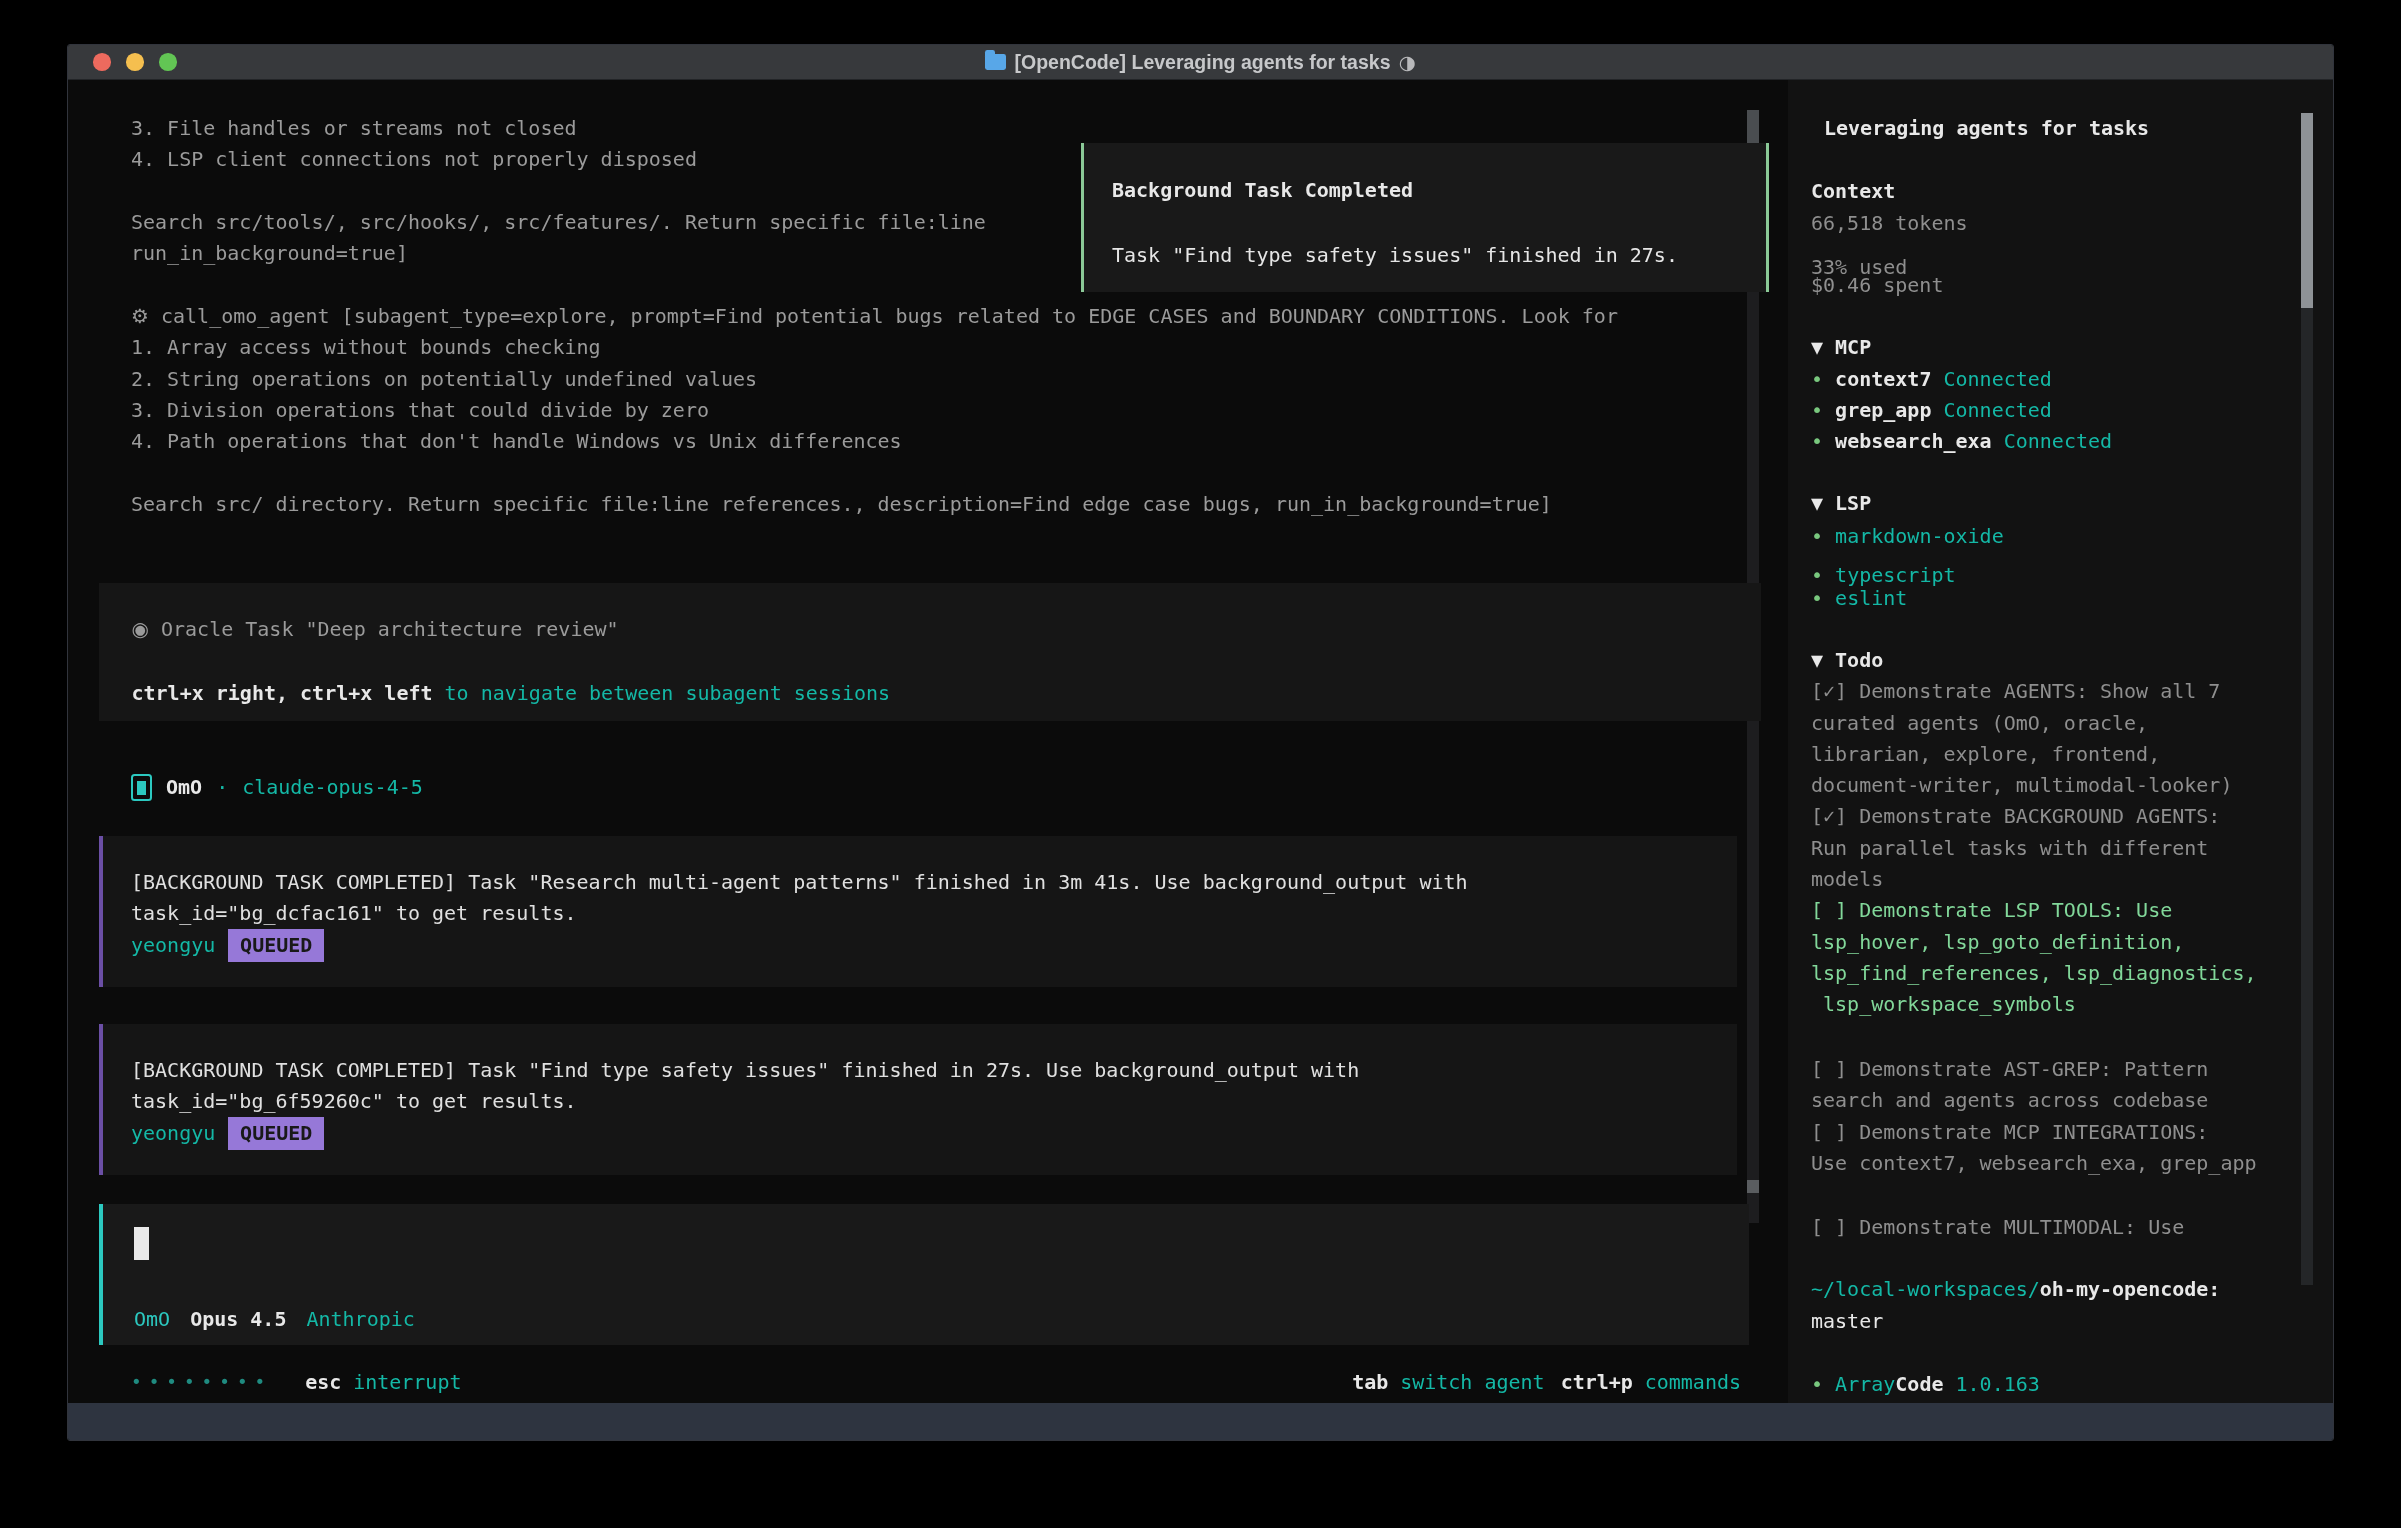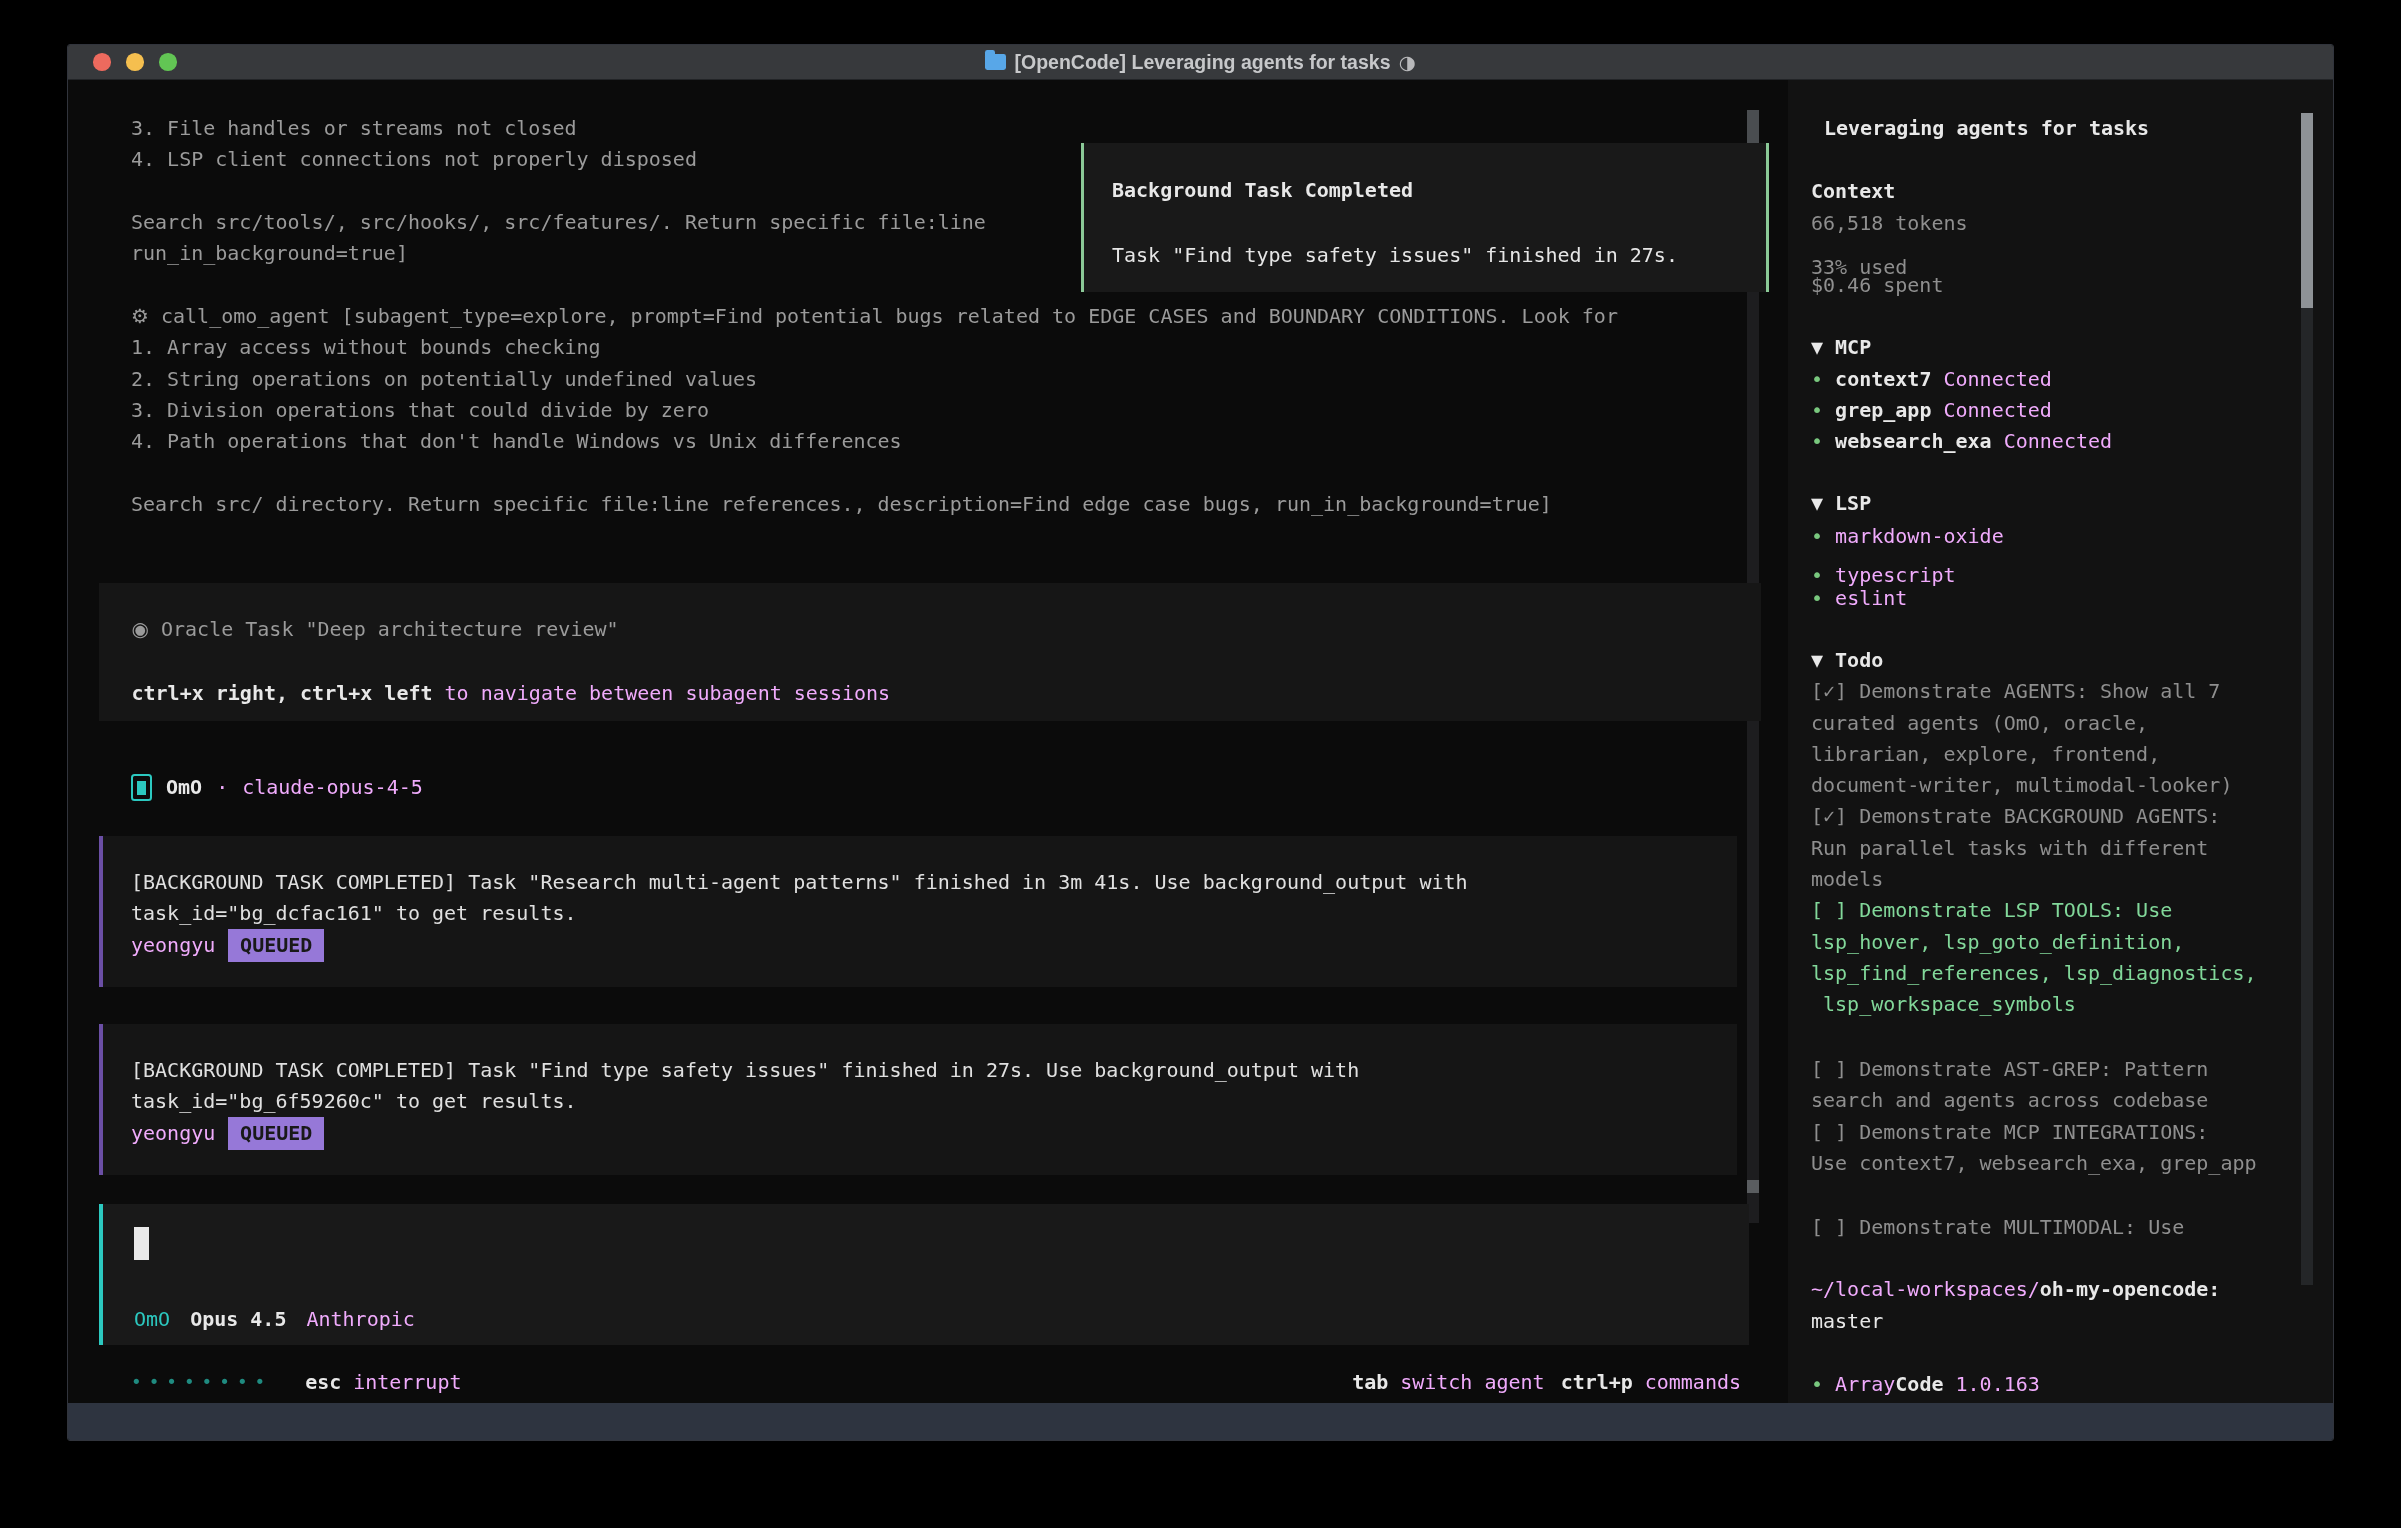--- a/index.html
+++ b/index.html
@@ -14,21 +14,21 @@
   .light{width:17.7px;height:17.7px;border-radius:50%;}
   .folder-icon{width:21px;height:15.4px;background:#58a7e8;border-radius:2.4px;position:relative;}
   .folder-icon:before{content:"";position:absolute;top:-4.1px;left:0;width:9.5px;height:5.3px;background:#58a7e8;border-radius:2.4px 2.4px 0 0;}
   .moon{font-family:"DejaVu Sans",sans-serif;font-weight:bold;font-size:19.5px;color:#b8b9bb;}
   .body{flex:1 1 auto;display:flex;min-height:0;}
   .main{flex:1 1 auto;position:relative;background:#0b0b0b;font-size:20px;line-height:31px;color:#9b9b9b;}
   .sidebar{width:545px;flex:0 0 auto;position:relative;background:#121212;font-size:20px;line-height:31px;color:#8f8f8f;}
   .bottombar{height:37px;background:#2e3440;flex:0 0 auto;}
   .line{position:absolute;white-space:pre;}
   .b{font-weight:bold;color:#e8e8e8;}
-  .dim{color:#f0abfc;}
+  .dim{color:#14b8a6;}
   .cyan{color:#2cc9c0;}
   .green{color:#82d89a;}
   .sb-track{position:absolute;width:11.8px;background:#1d1d1f;}
   .sb-thumb{position:absolute;width:11.8px;}
   .panel{position:absolute;box-sizing:border-box;}
   .badge{display:inline-block;background:#9678d8;color:#191919;font-weight:bold;padding:1.2px 11.8px;margin-left:13px;}
   .omo-icon{width:21px;height:27px;border:2.4px solid #2cc9c0;border-radius:3.5px;display:inline-flex;align-items:center;justify-content:center;box-sizing:border-box;}
   .omo-icon-inner{width:8.3px;height:14px;background:#2cc9c0;}
   .glyph{font-family:"DejaVu Sans",sans-serif;}
   .spinner{color:#1f8b80;letter-spacing:7px;font-size:17.7px;}

